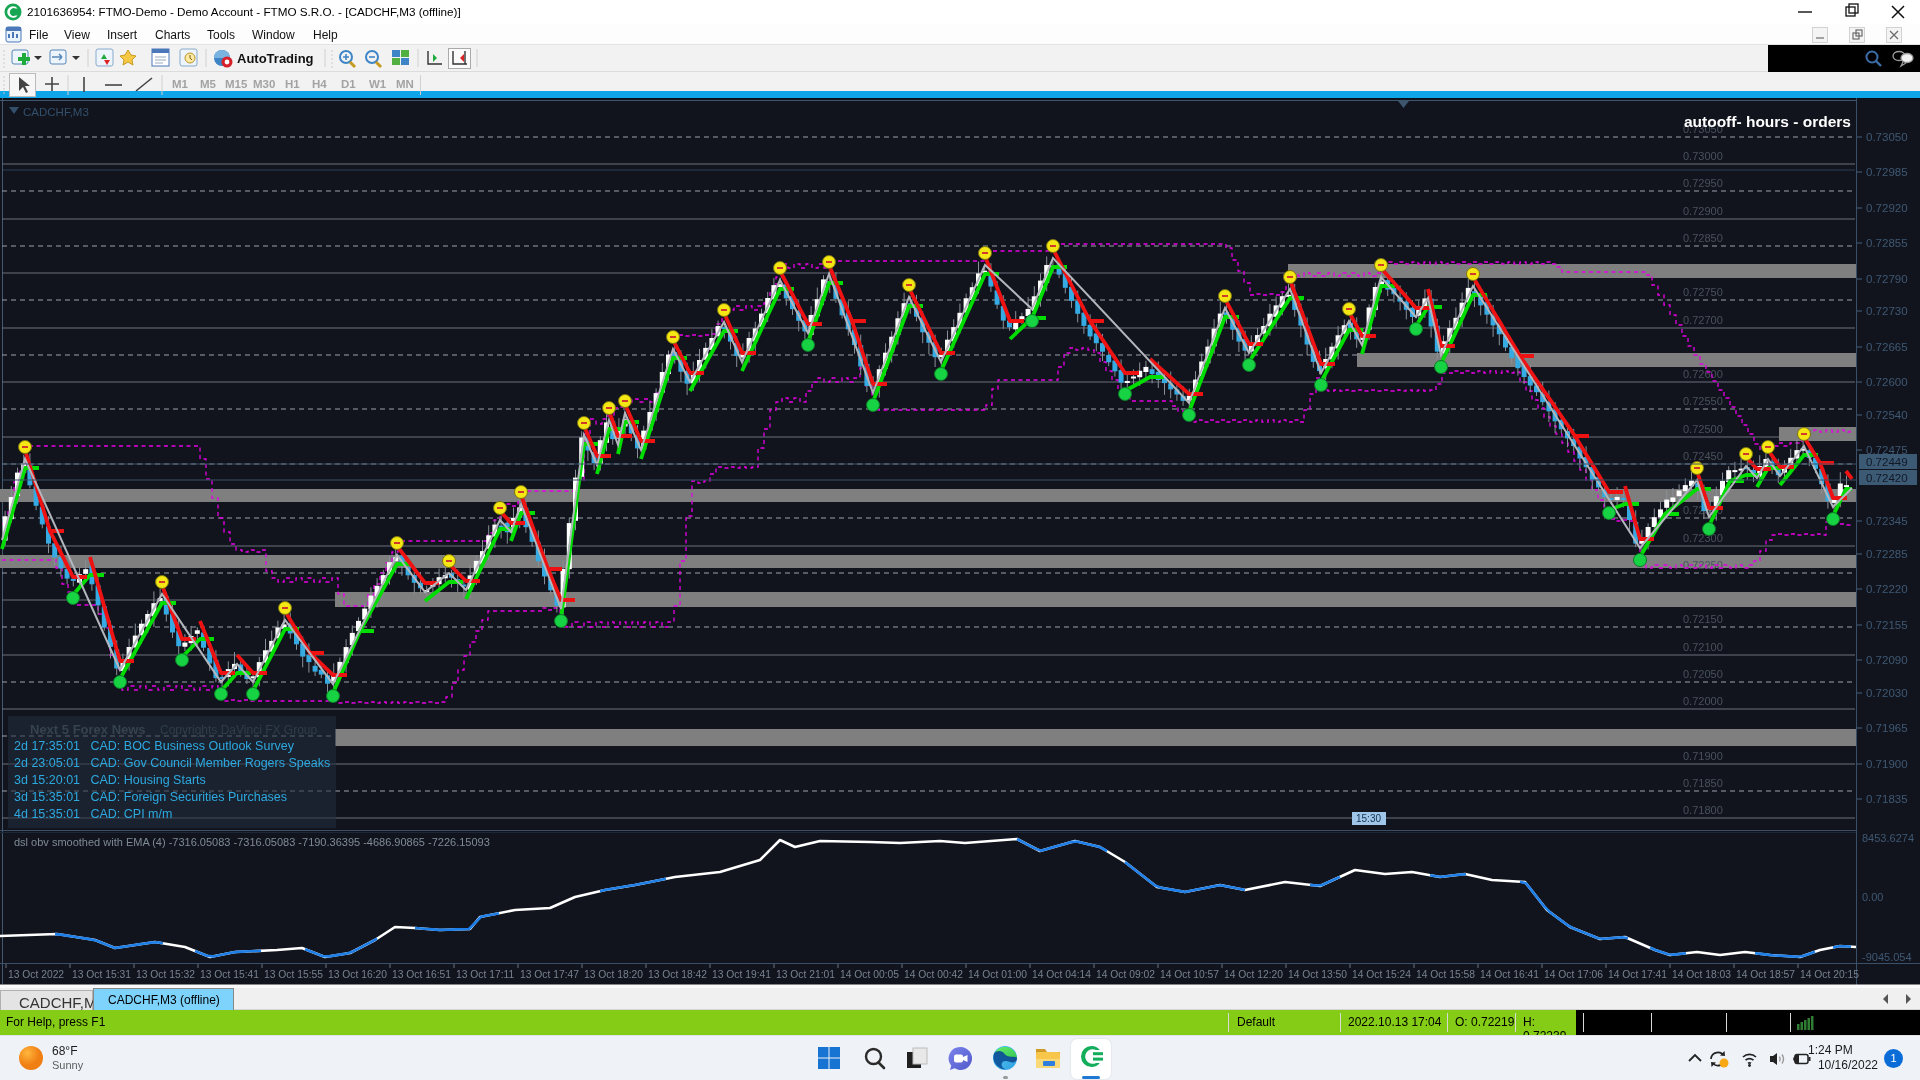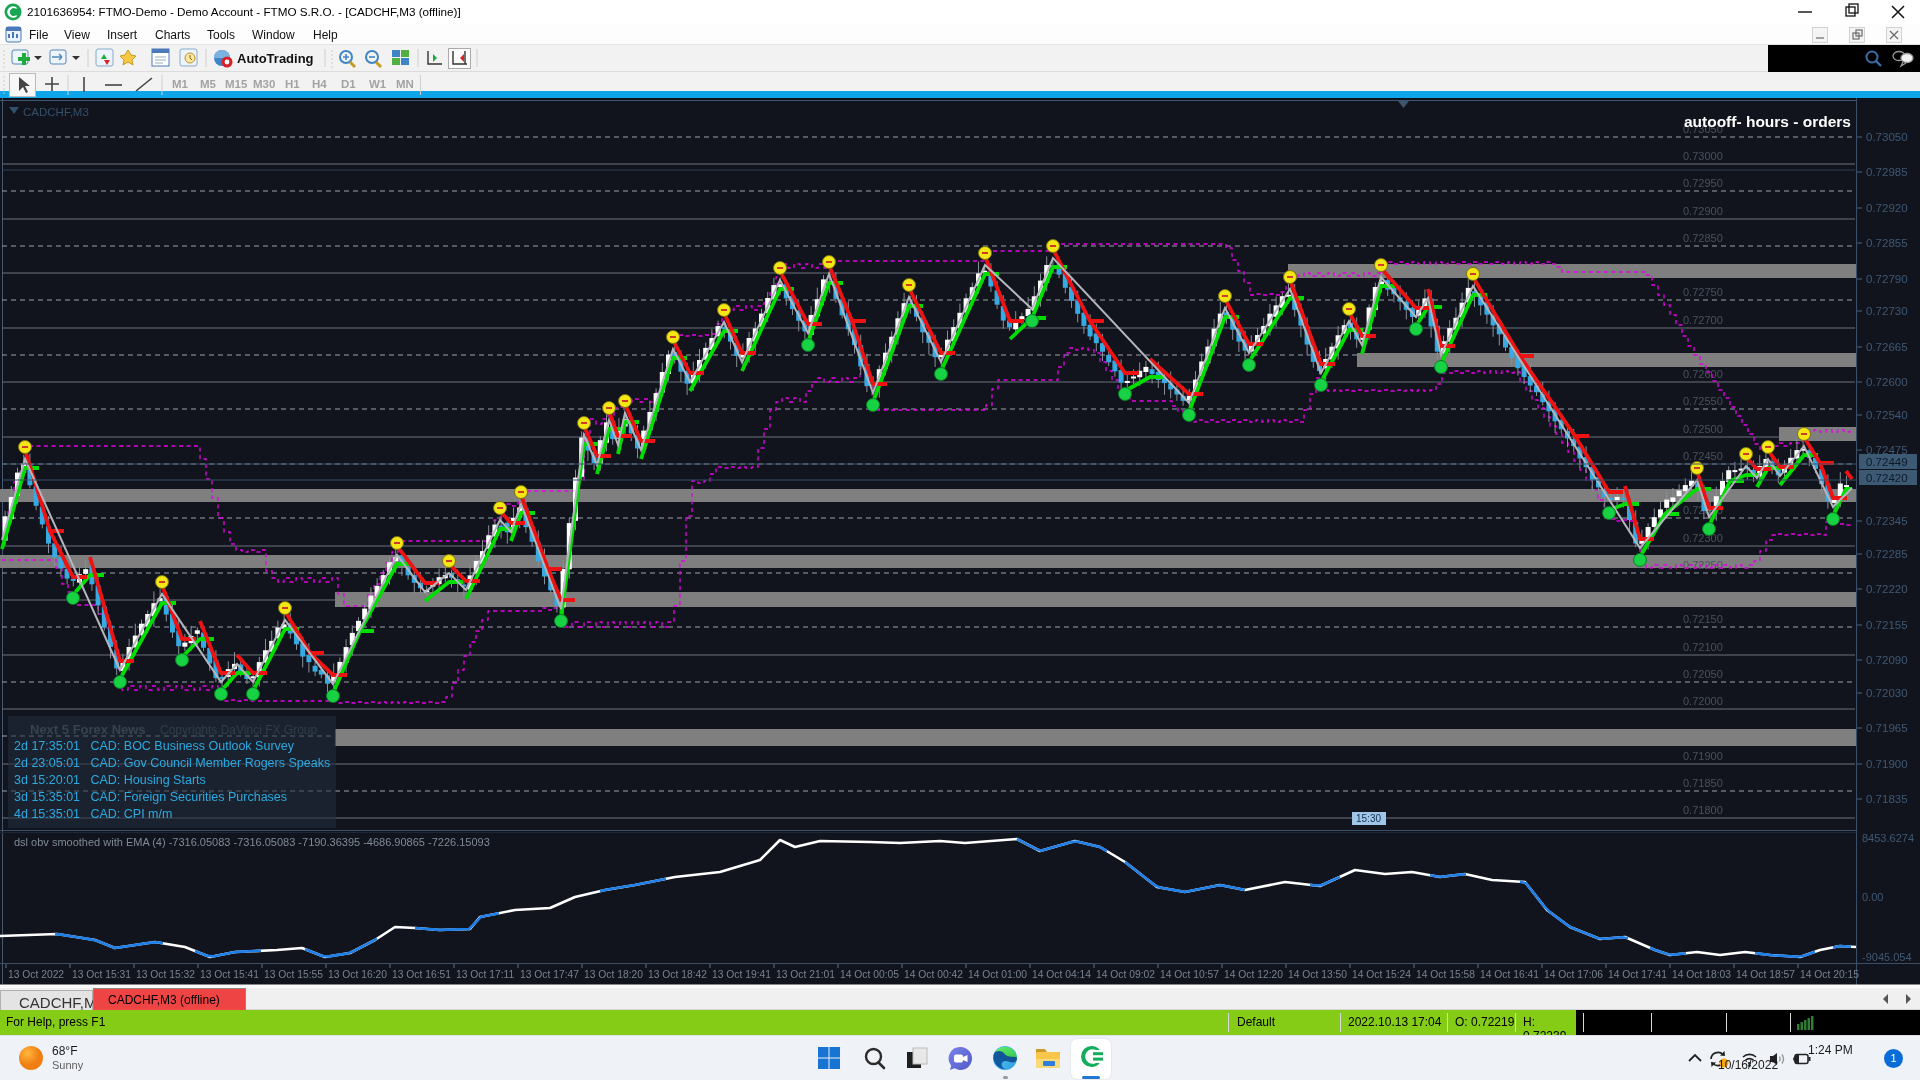--- a/index.html
+++ b/index.html
@@ -1127,21 +1127,21 @@
       <line x1="1734" y1="964" x2="1734" y2="968" stroke="#6a7280"></line>
       <text x="1736" y="978" font-size="10.3" fill="#77828f">14 Oct 18:57</text>
       <line x1="1798" y1="964" x2="1798" y2="968" stroke="#6a7280"></line>
       <text x="1800" y="978" font-size="10.3" fill="#77828f">14 Oct 20:15</text>
  <rect x="0" y="984.5" width="1920" height="4" fill="#fafafa"></rect>
 </svg>
 </div>
 
 <div id="tabbar">
  <div class="abs" style="left:0;top:2px;width:93px;height:20px;background:#e4e4e4;border:1px solid #b0b0b0;border-bottom:none;font-size:15px;color:#333;padding:3px 0 0 18px">CADCHF,M1</div>
- <div class="abs" style="left:93px;top:0;width:153px;height:22px;background:#ef4444;border:1px solid #888;border-bottom:none;font-size:12px;color:#000;padding:4px 0 0 14px">CADCHF,M3 (offline)</div>
+ <div class="abs" style="left:93px;top:0;width:141px;height:22px;background:#7dd3fc;border:1px solid #888;border-bottom:none;font-size:12px;color:#000;padding:4px 0 0 14px">CADCHF,M3 (offline)</div>
  <svg class="abs" style="left:1880px;top:4px" width="36" height="14" viewBox="0 0 36 14">
   <path d="M8 2L3 7l5 5z" fill="#555"></path>
       <path d="M26 2l5 5-5 5z" fill="#555"></path>
  </svg>
 </div>
 
 <div id="statusbar">
  <div class="st" style="left:6px">For Help, press F1</div>
  <div class="stsep" style="left:1228px"></div>
  <div class="st" style="left:1237px">Default</div>
@@ -1254,14 +1254,14 @@
   <circle cx="38" cy="15" r="4.5" fill="#f7a814"></circle>
   <path d="M57 9a9.5 9.5 0 0 1 13 0M59.5 12.2a6.3 6.3 0 0 1 8 0M62 15.2a3 3 0 0 1 3 0" fill="none" stroke="#222" stroke-width="1.7"></path>
   <circle cx="63.5" cy="17.5" r="1.4" fill="#222"></circle>
   <path d="M84 8h3l4-3v12l-4-3h-3z" fill="#222"></path>
   <path d="M93.5 8.5a5 5 0 0 1 0 5M96 6.5a8 8 0 0 1 0 9" fill="none" stroke="#999" stroke-width="1.4"></path>
   <rect x="109" y="6.5" width="13" height="9" rx="2" fill="none" stroke="#222" stroke-width="1.5"></rect>
   <rect x="122.5" y="9" width="2" height="4" fill="#222"></rect>
   <path d="M113 6.5a6.5 6.5 0 0 0-6 4.5 6.5 6.5 0 0 0 6 4.5z" fill="#222"></path>
  </svg>
  <div class="abs" style="left:1808px;top:7px;width:70px;font-size:12px;color:#1b1b1b;text-align:left;white-space:nowrap">1:24 PM</div>
- <div class="abs" style="left:1718px;top:22px;width:72px;font-size:12px;color:#1b1b1b;text-align:left;white-space:nowrap">10/16/2022</div>
+ <div class="abs" style="left:1806px;top:22px;width:72px;font-size:12px;color:#1b1b1b;text-align:right;white-space:nowrap">10/16/2022</div>
  <div class="abs" style="left:1884px;top:13px;width:19px;height:19px;border-radius:50%;background:#0a6cd6;color:#fff;font-size:11px;text-align:center;line-height:19px">1</div>
 </div>
 </body></html>

